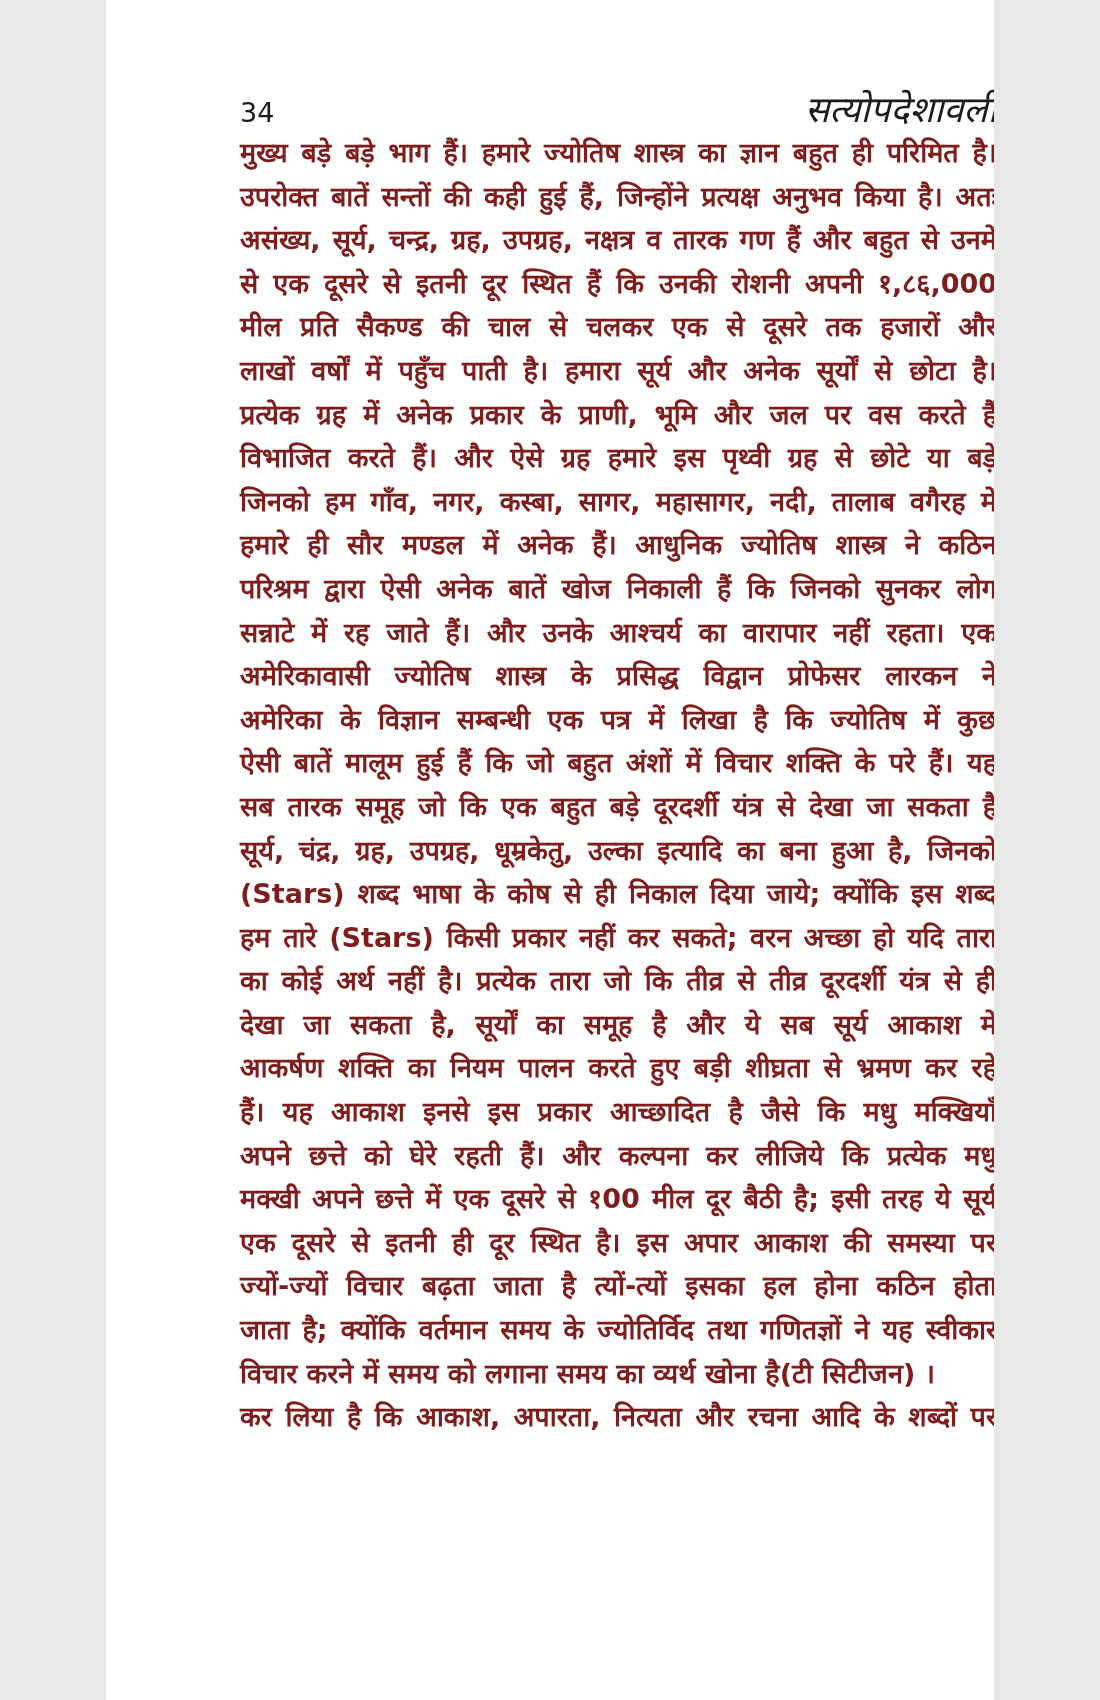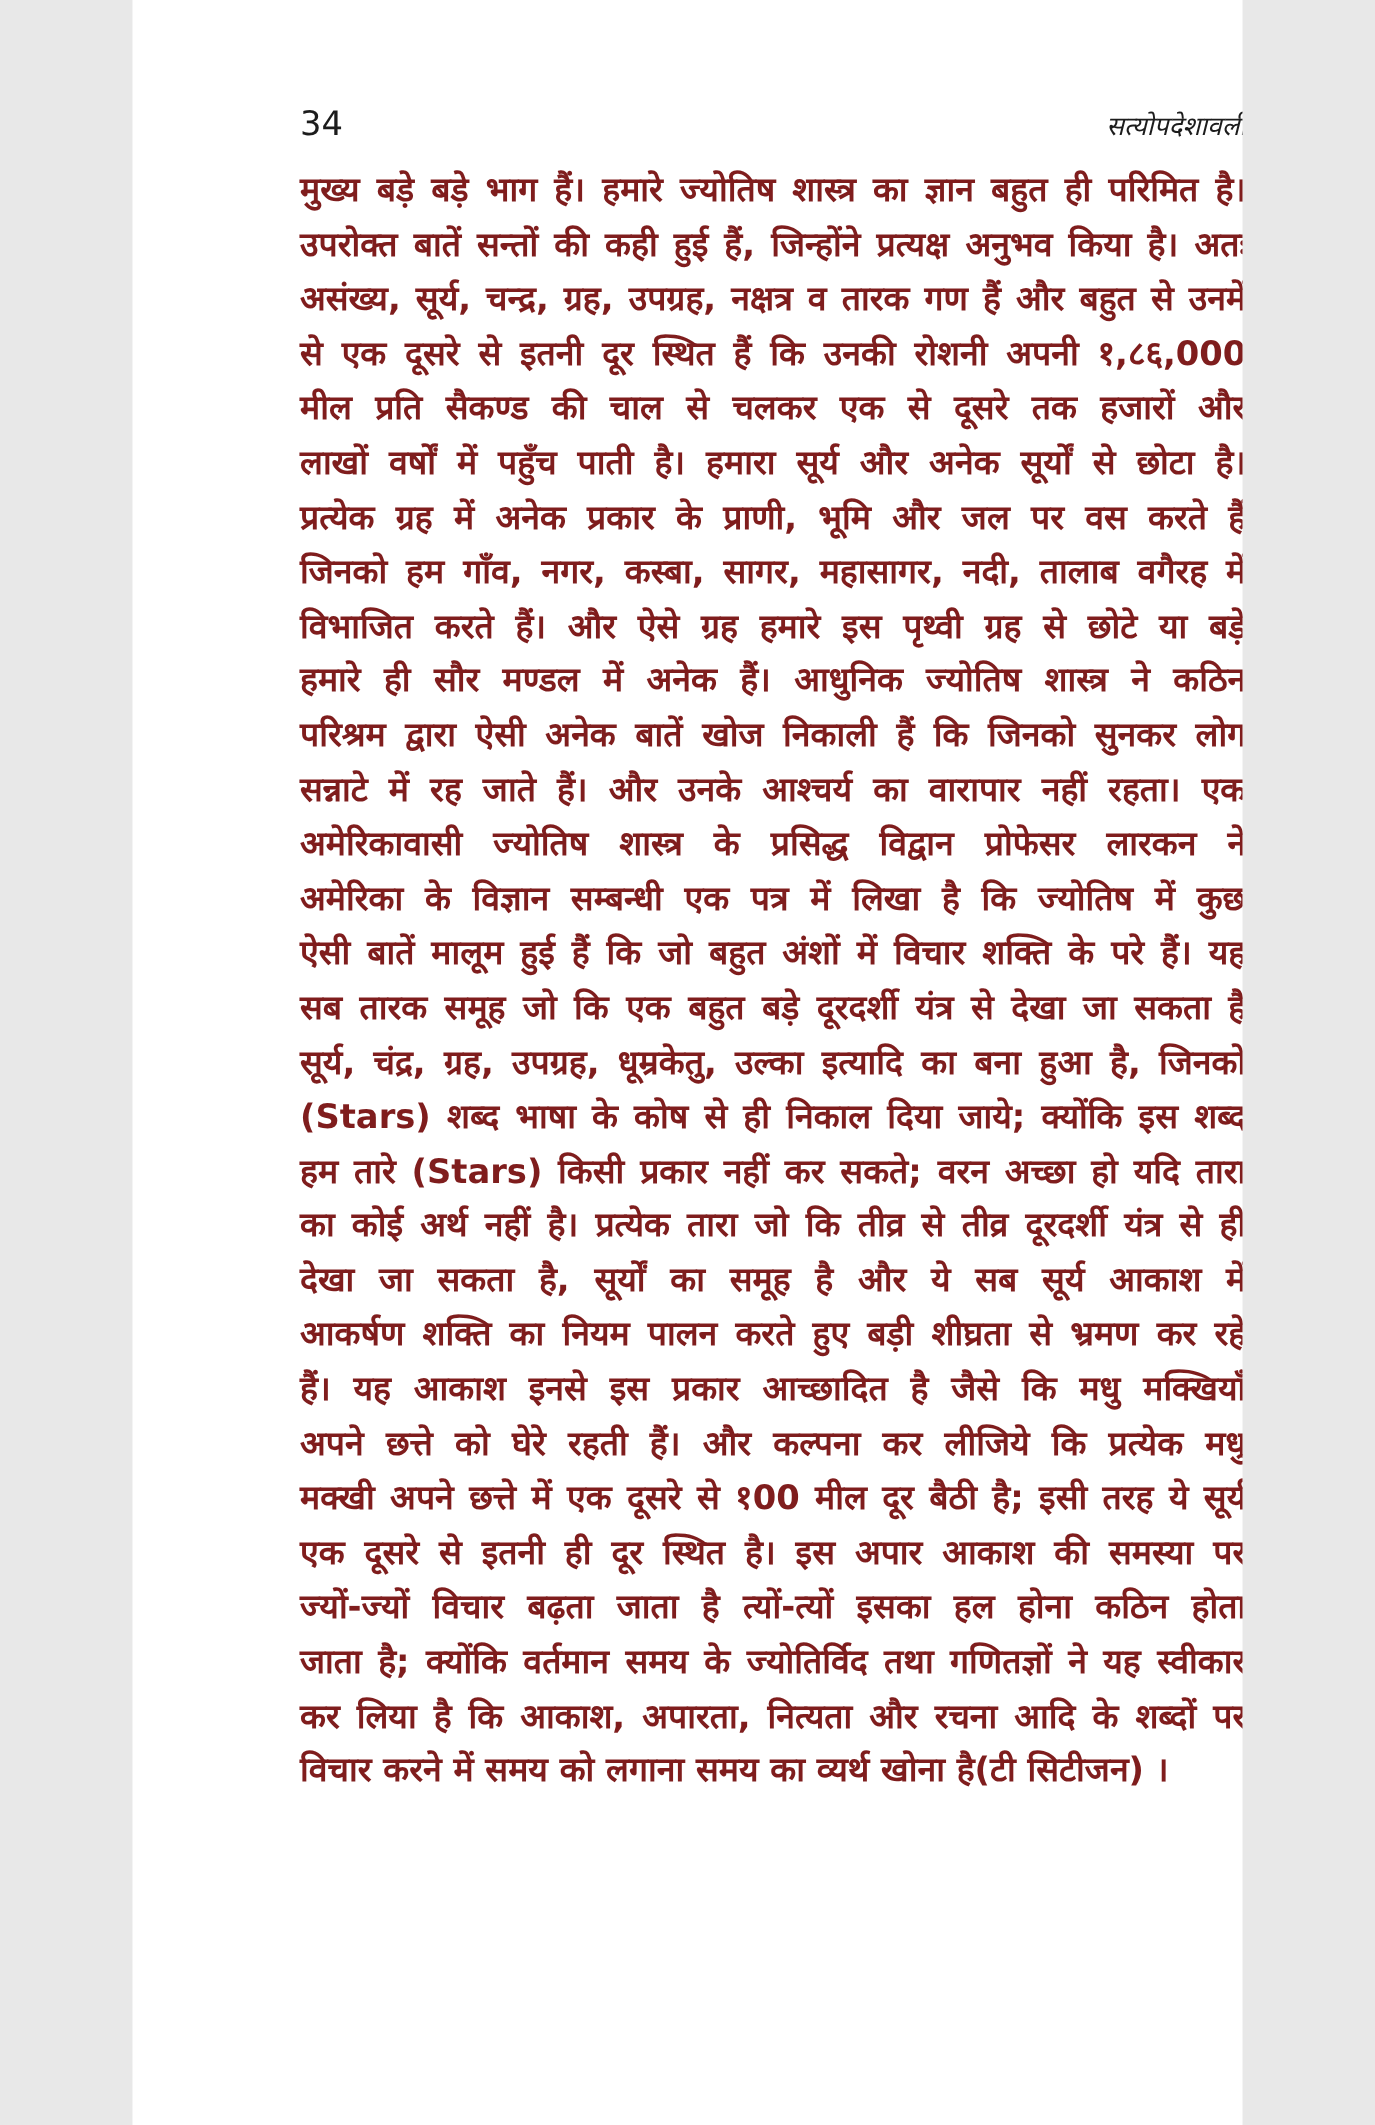--- a/index.html
+++ b/index.html
@@ -23,21 +23,21 @@
   }
   .page-number {
     font-family: "DejaVu Sans", sans-serif;
     font-size: 27px;
     font-weight: 400;
     color: #1c1c1c;
   }
   .header-title {
     font-family: "DejaVu Serif", serif;
     font-style: italic;
-    font-size: 21px;
+    font-size: 36px;
     font-weight: 400;
     color: #1c1c1c;
   }
   .body-paragraph {
     position: absolute;
     left: 134px;
     top: 131px;
     width: 757px;
   }
   .text-line {
@@ -64,37 +64,37 @@
     <span class="header-title">सत्योपदेशावली</span>
   </div>
   <div class="body-paragraph" id="paragraph">
       <div class="text-line">मुख्य बड़े बड़े भाग हैं। हमारे ज्योतिष शास्त्र का ज्ञान बहुत ही परिमित है।</div>
       <div class="text-line">उपरोक्त बातें सन्तों की कही हुई हैं, जिन्होंने प्रत्यक्ष अनुभव किया है। अतः</div>
       <div class="text-line">असंख्य, सूर्य, चन्द्र, ग्रह, उपग्रह, नक्षत्र व तारक गण हैं और बहुत से उनमें</div>
       <div class="text-line">से एक दूसरे से इतनी दूर स्थित हैं कि उनकी रोशनी अपनी १,८६,000</div>
       <div class="text-line">मील प्रति सैकण्ड की चाल से चलकर एक से दूसरे तक हजारों और</div>
       <div class="text-line">लाखों वर्षों में पहुँच पाती है। हमारा सूर्य और अनेक सूर्यों से छोटा है।</div>
       <div class="text-line">प्रत्येक ग्रह में अनेक प्रकार के प्राणी, भूमि और जल पर वस करते हैं</div>
+      <div class="text-line">विभाजित करते हैं। और ऐसे ग्रह हमारे इस पृथ्वी ग्रह से छोटे या बड़े</div>
       <div class="text-line">जिनको हम गाँव, नगर, कस्बा, सागर, महासागर, नदी, तालाब वगैरह में</div>
-      <div class="text-line">विभाजित करते हैं। और ऐसे ग्रह हमारे इस पृथ्वी ग्रह से छोटे या बड़े</div>
       <div class="text-line">हमारे ही सौर मण्डल में अनेक हैं। आधुनिक ज्योतिष शास्त्र ने कठिन</div>
       <div class="text-line">परिश्रम द्वारा ऐसी अनेक बातें खोज निकाली हैं कि जिनको सुनकर लोग</div>
       <div class="text-line">सन्नाटे में रह जाते हैं। और उनके आश्चर्य का वारापार नहीं रहता। एक</div>
       <div class="text-line">अमेरिकावासी ज्योतिष शास्त्र के प्रसिद्ध विद्वान प्रोफेसर लारकन ने</div>
       <div class="text-line">अमेरिका के विज्ञान सम्बन्धी एक पत्र में लिखा है कि ज्योतिष में कुछ</div>
       <div class="text-line">ऐसी बातें मालूम हुई हैं कि जो बहुत अंशों में विचार शक्ति के परे हैं। यह</div>
       <div class="text-line">सब तारक समूह जो कि एक बहुत बड़े दूरदर्शी यंत्र से देखा जा सकता है</div>
       <div class="text-line">सूर्य, चंद्र, ग्रह, उपग्रह, धूम्रकेतु, उल्का इत्यादि का बना हुआ है, जिनको</div>
       <div class="text-line">(Stars) शब्द भाषा के कोष से ही निकाल दिया जाये; क्योंकि इस शब्द</div>
       <div class="text-line">हम तारे (Stars) किसी प्रकार नहीं कर सकते; वरन अच्छा हो यदि तारा</div>
       <div class="text-line">का कोई अर्थ नहीं है। प्रत्येक तारा जो कि तीव्र से तीव्र दूरदर्शी यंत्र से ही</div>
       <div class="text-line">देखा जा सकता है, सूर्यों का समूह है और ये सब सूर्य आकाश में</div>
       <div class="text-line">आकर्षण शक्ति का नियम पालन करते हुए बड़ी शीघ्रता से भ्रमण कर रहे</div>
       <div class="text-line">हैं। यह आकाश इनसे इस प्रकार आच्छादित है जैसे कि मधु मक्खियाँ</div>
       <div class="text-line">अपने छत्ते को घेरे रहती हैं। और कल्पना कर लीजिये कि प्रत्येक मधु</div>
       <div class="text-line">मक्खी अपने छत्ते में एक दूसरे से १00 मील दूर बैठी है; इसी तरह ये सूर्य</div>
       <div class="text-line">एक दूसरे से इतनी ही दूर स्थित है। इस अपार आकाश की समस्या पर</div>
       <div class="text-line">ज्यों-ज्यों विचार बढ़ता जाता है त्यों-त्यों इसका हल होना कठिन होता</div>
       <div class="text-line">जाता है; क्योंकि वर्तमान समय के ज्योतिर्विद तथा गणितज्ञों ने यह स्वीकार</div>
+      <div class="text-line last">विचार करने में समय को लगाना समय का व्यर्थ खोना है(टी सिटीजन) ।</div>
       <div class="text-line">कर लिया है कि आकाश, अपारता, नित्यता और रचना आदि के शब्दों पर</div>
-      <div class="text-line last">विचार करने में समय को लगाना समय का व्यर्थ खोना है(टी सिटीजन) ।</div>
     </div>
 </div>
 
 </body></html>

